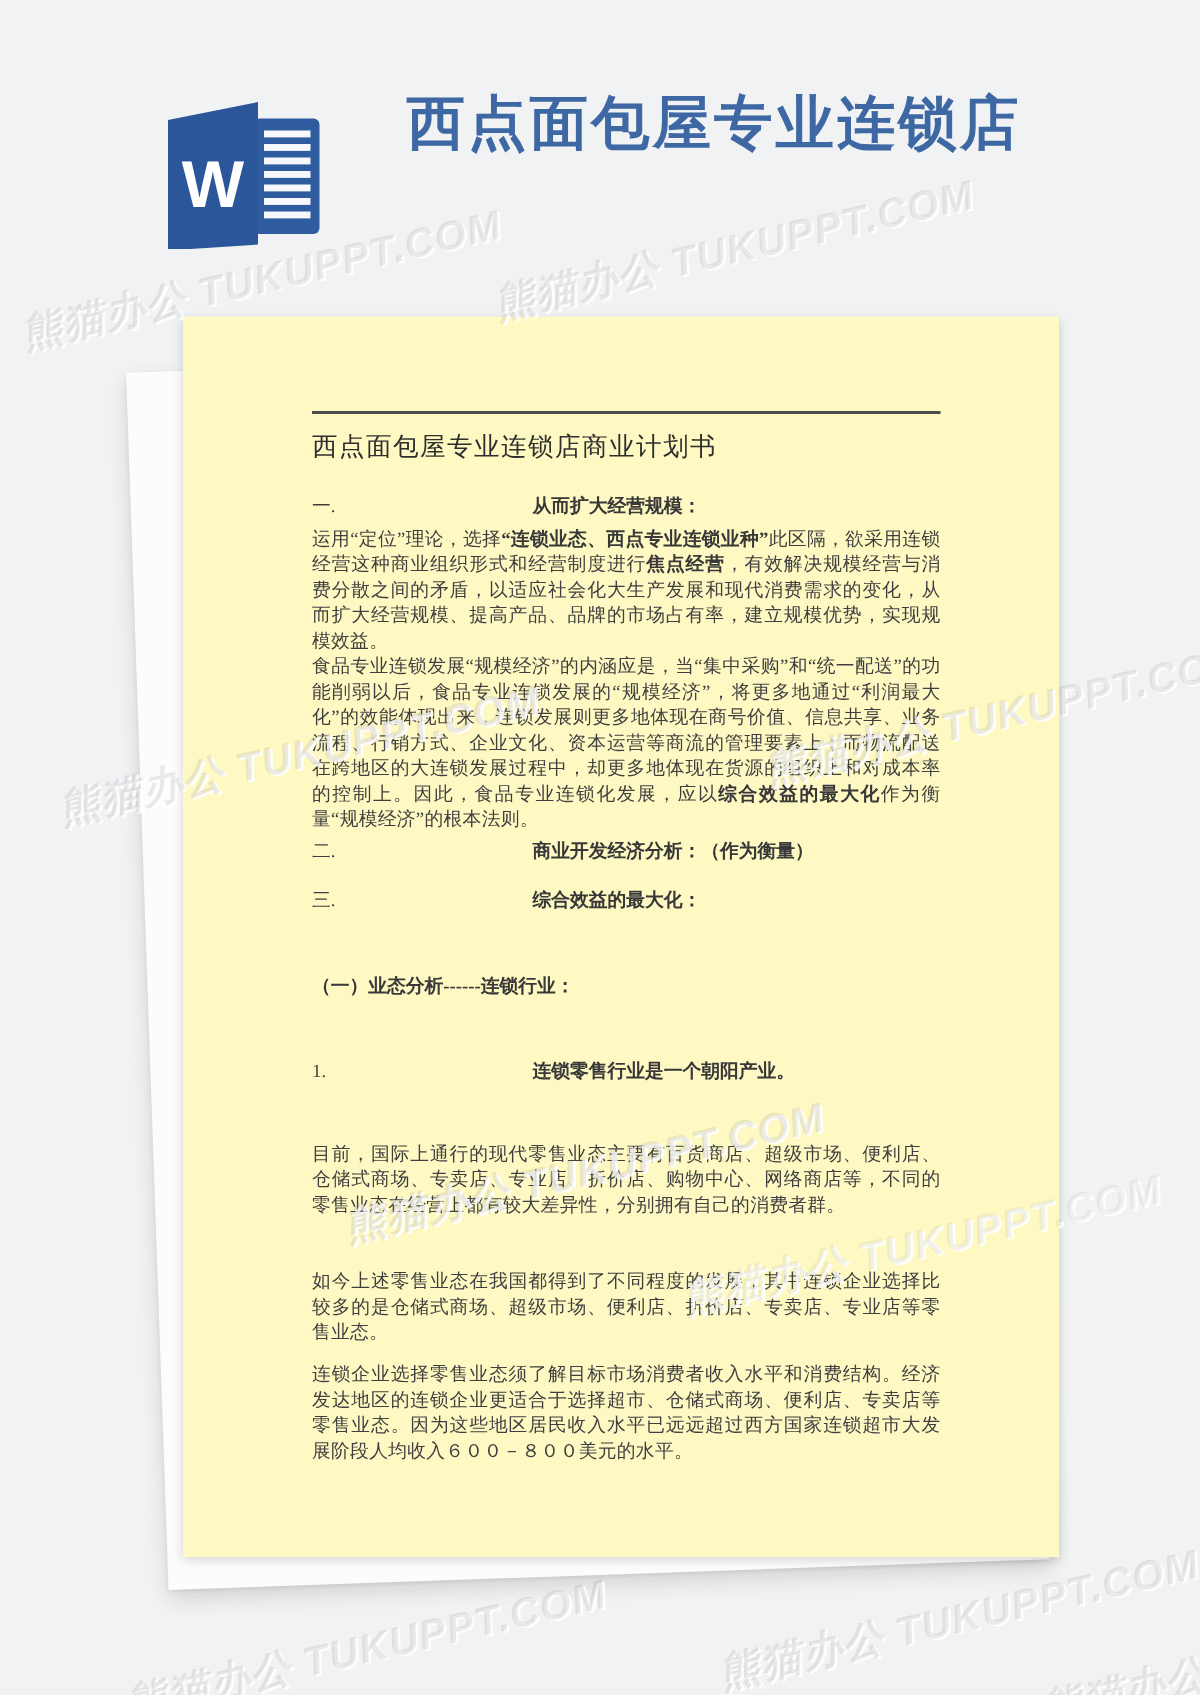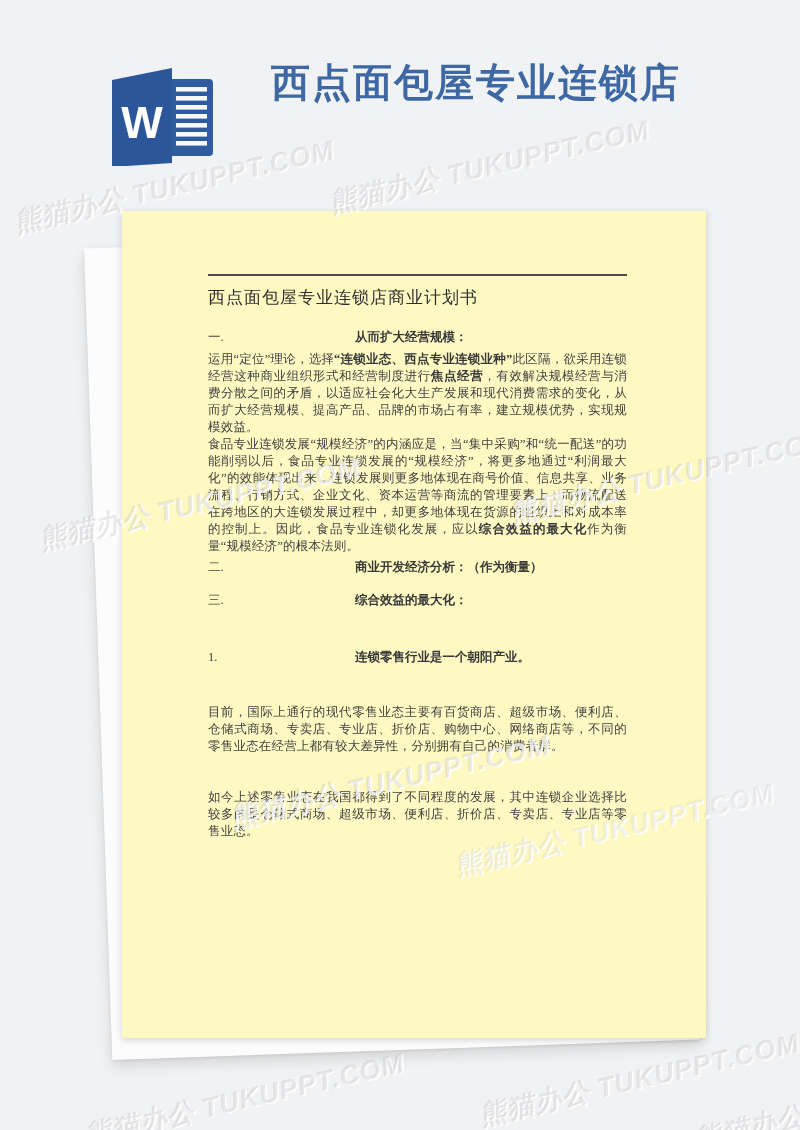--- a/index.html
+++ b/index.html
@@ -125,28 +125,30 @@
   <div class="item-row mb16">
     <span class="num">二.</span>
     <span class="head">商业开发经济分析：（作为衡量）</span>
   </div>
 
   <div class="item-row mb40">
     <span class="num">三.</span>
     <span class="head">综合效益的最大化：</span>
   </div>
 
+  <div class="sub-head mb40">（一）业态分析------连锁行业：</div>
 
   <div class="item-row mb38">
     <span class="num">1.</span>
     <span class="head">连锁零售行业是一个朝阳产业。</span>
   </div>
 
   <p class="para mb42">目前，国际上通行的现代零售业态主要有百货商店、超级市场、便利店、仓储式商场、专卖店、专业店、折价店、购物中心、网络商店等，不同的零售业态在经营上都有较大差异性，分别拥有自己的消费者群。</p>
   <p class="para mb11">如今上述零售业态在我国都得到了不同程度的发展，其中连锁企业选择比较多的是仓储式商场、超级市场、便利店、折价店、专卖店、专业店等零售业态。</p>
+  <p class="para">连锁企业选择零售业态须了解目标市场消费者收入水平和消费结构。经济发达地区的连锁企业更适合于选择超市、仓储式商场、便利店、专卖店等零售业态。因为这些地区居民收入水平已远远超过西方国家连锁超市大发展阶段人均收入６００－８００美元的水平。</p>
 </div>
 
 <div class="wm-layer">
   <span class="wm w1">熊猫办公 TUKUPPT.COM</span>
   <span class="wm w2">熊猫办公 TUKUPPT.COM</span>
   <span class="wm w3">熊猫办公 TUKUPPT.COM</span>
   <span class="wm w4">熊猫办公 TUKUPPT.COM</span>
   <span class="wm w5">熊猫办公 TUKUPPT.COM</span>
   <span class="wm w6">熊猫办公 TUKUPPT.COM</span>
   <span class="wm w7">熊猫办公 TUKUPPT.COM</span>

